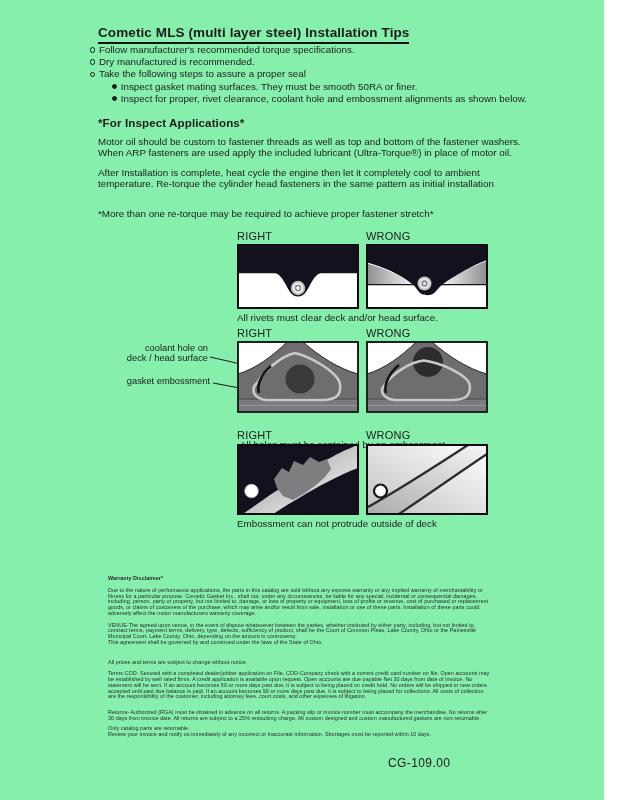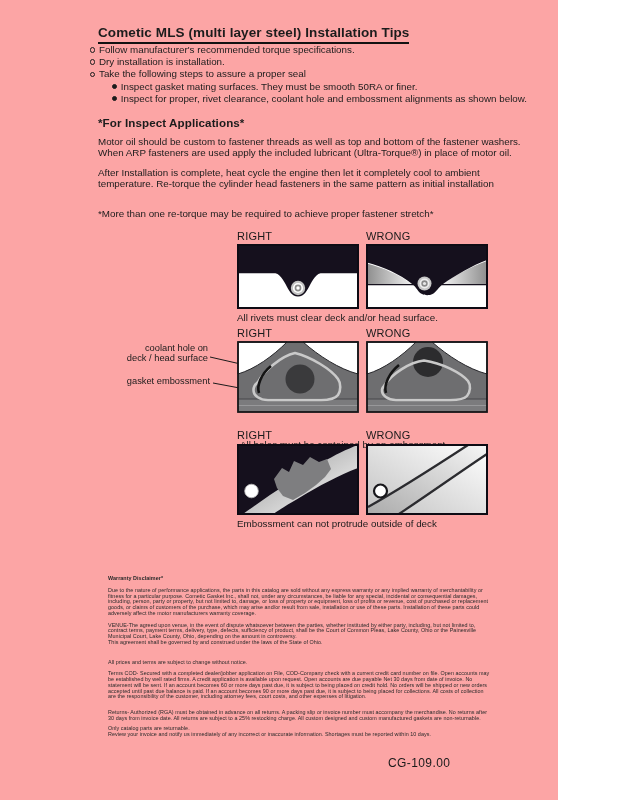--- a/index.html
+++ b/index.html
@@ -1,17 +1,17 @@
 <!DOCTYPE html>
 <html><head>
 <meta charset="utf-8">
 <style>
   html,body { margin:0; padding:0; background:#ffffff; }
   .page {
-    position:relative; width:558px; height:800px; background:#fca5a5;
+    position:relative; width:604px; height:800px; background:#86efac;
     font-family:"Liberation Sans", sans-serif; color:#1c1c1c; overflow:hidden;
   }
   .abs { position:absolute; }
 
   .title {
     left:98px; top:25px; font-size:13.5px; font-weight:bold; letter-spacing:0.1px;
     border-bottom:2px solid #121212; padding-bottom:2px; display:inline-block;
   }
 
   .bullets { left:90px; top:45px; width:460px; }
@@ -58,21 +58,21 @@
 
   <div class="abs title">Cometic MLS (multi layer steel) Installation Tips</div>
 
   <div class="abs bullets">
     <div class="brow">
       <span class="bmark"></span>
       <span>Follow manufacturer's recommended torque specifications.</span>
     </div>
     <div class="brow">
       <span class="bmark"></span>
-      <span>Dry installation is installation.</span>
+      <span>Dry manufactured is recommended.</span>
     </div>
     <div class="brow">
       <span class="bmark"></span>
       <span>Take the following steps to assure a proper seal</span>
     </div>
     <div class="brow sub">
       <span class="bmark"></span>
       <span>Inspect gasket mating surfaces.  They must be smooth 50RA or finer.</span>
     </div>
     <div class="brow sub">

